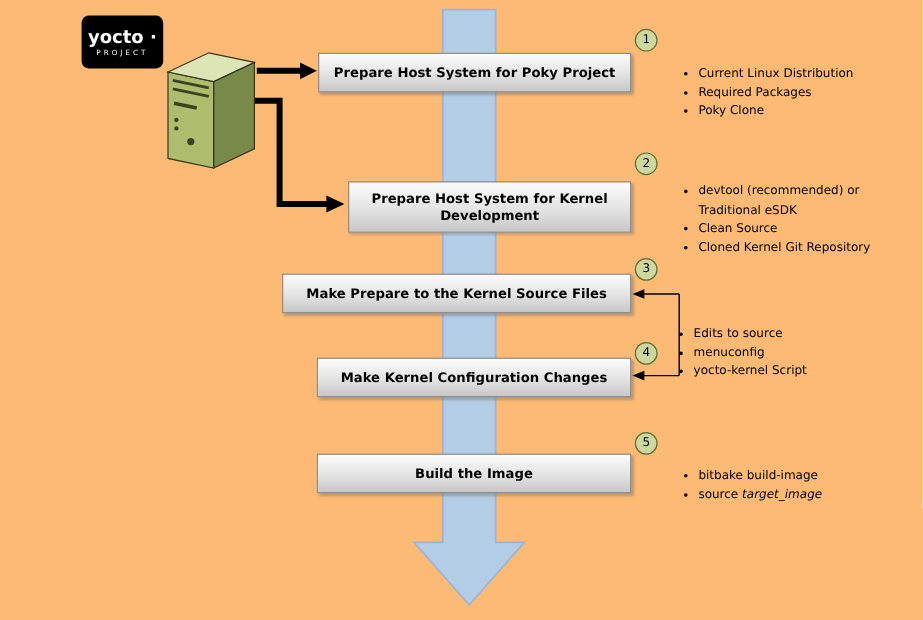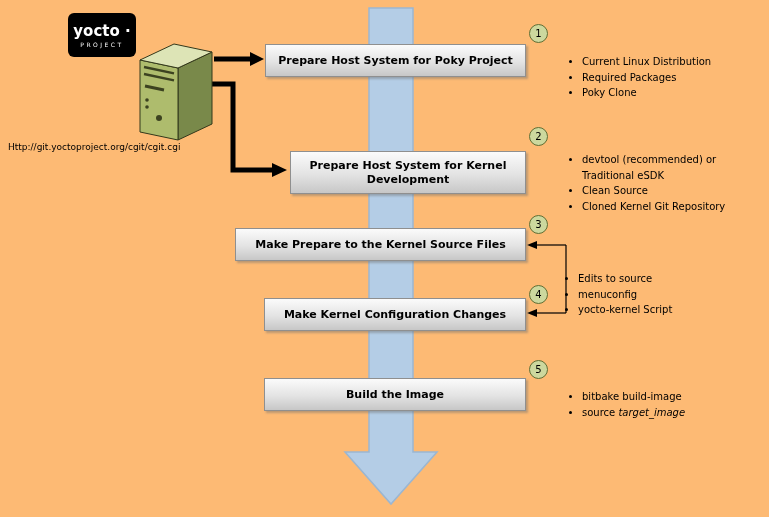--- a/index.html
+++ b/index.html
@@ -95,21 +95,20 @@
     <polygon class="f-top" points="6,26 40,10 78,18 44,34"></polygon>
     <line class="f-detail" x1="10" y1="33" x2="40" y2="39.3" stroke-width="2.4"></line>
     <line class="f-detail" x1="10" y1="40" x2="40" y2="46.3" stroke-width="2.4"></line>
     <line class="f-detail" x1="11" y1="52" x2="30" y2="56" stroke-width="3"></line>
     <circle class="f-dot" cx="13" cy="66" r="1.8"></circle>
     <circle class="f-dot" cx="13" cy="73" r="1.8"></circle>
     <circle class="f-dot" cx="25" cy="84" r="3"></circle>
   </svg>
 
 
-  <div class="url">Http://git.yoctoproject.org/cgit/cgit.cgi</div>
 
   <div class="step box1">
     <span>Prepare Host System for Poky Project</span>
   </div>
   <div class="step box2">
     <span>Prepare Host System for Kernel Development</span>
   </div>
   <div class="step box3">
     <span>Make Prepare to the Kernel Source Files</span>
   </div>

